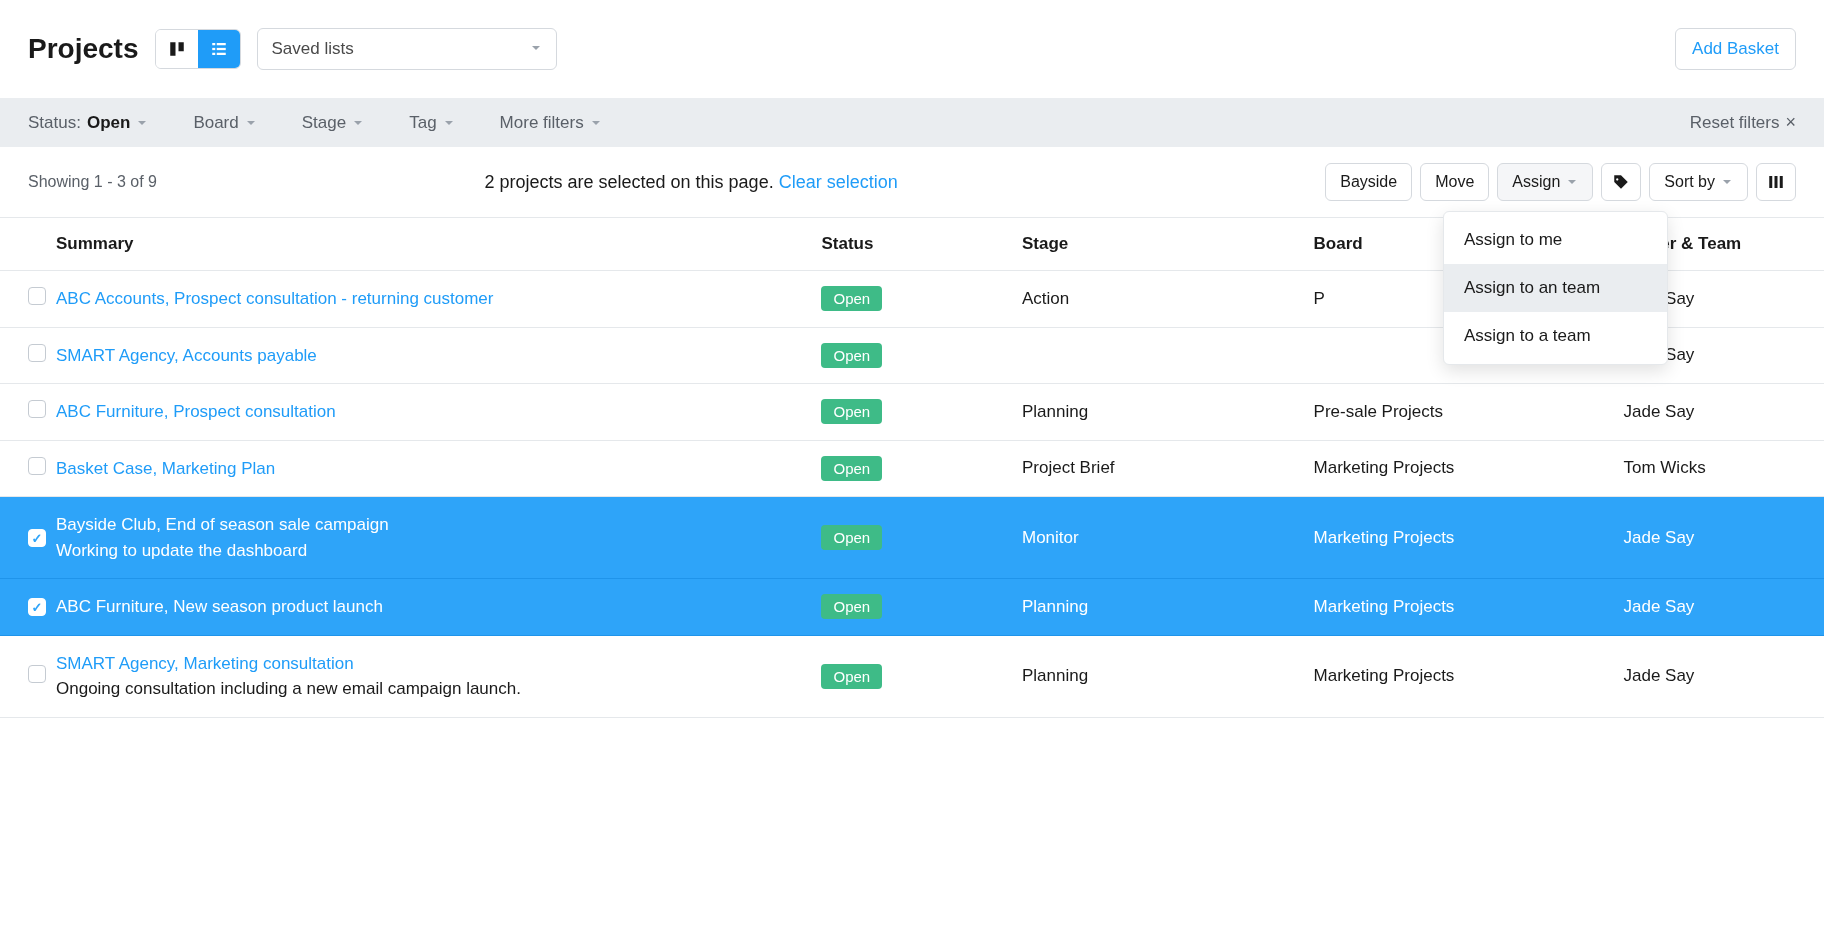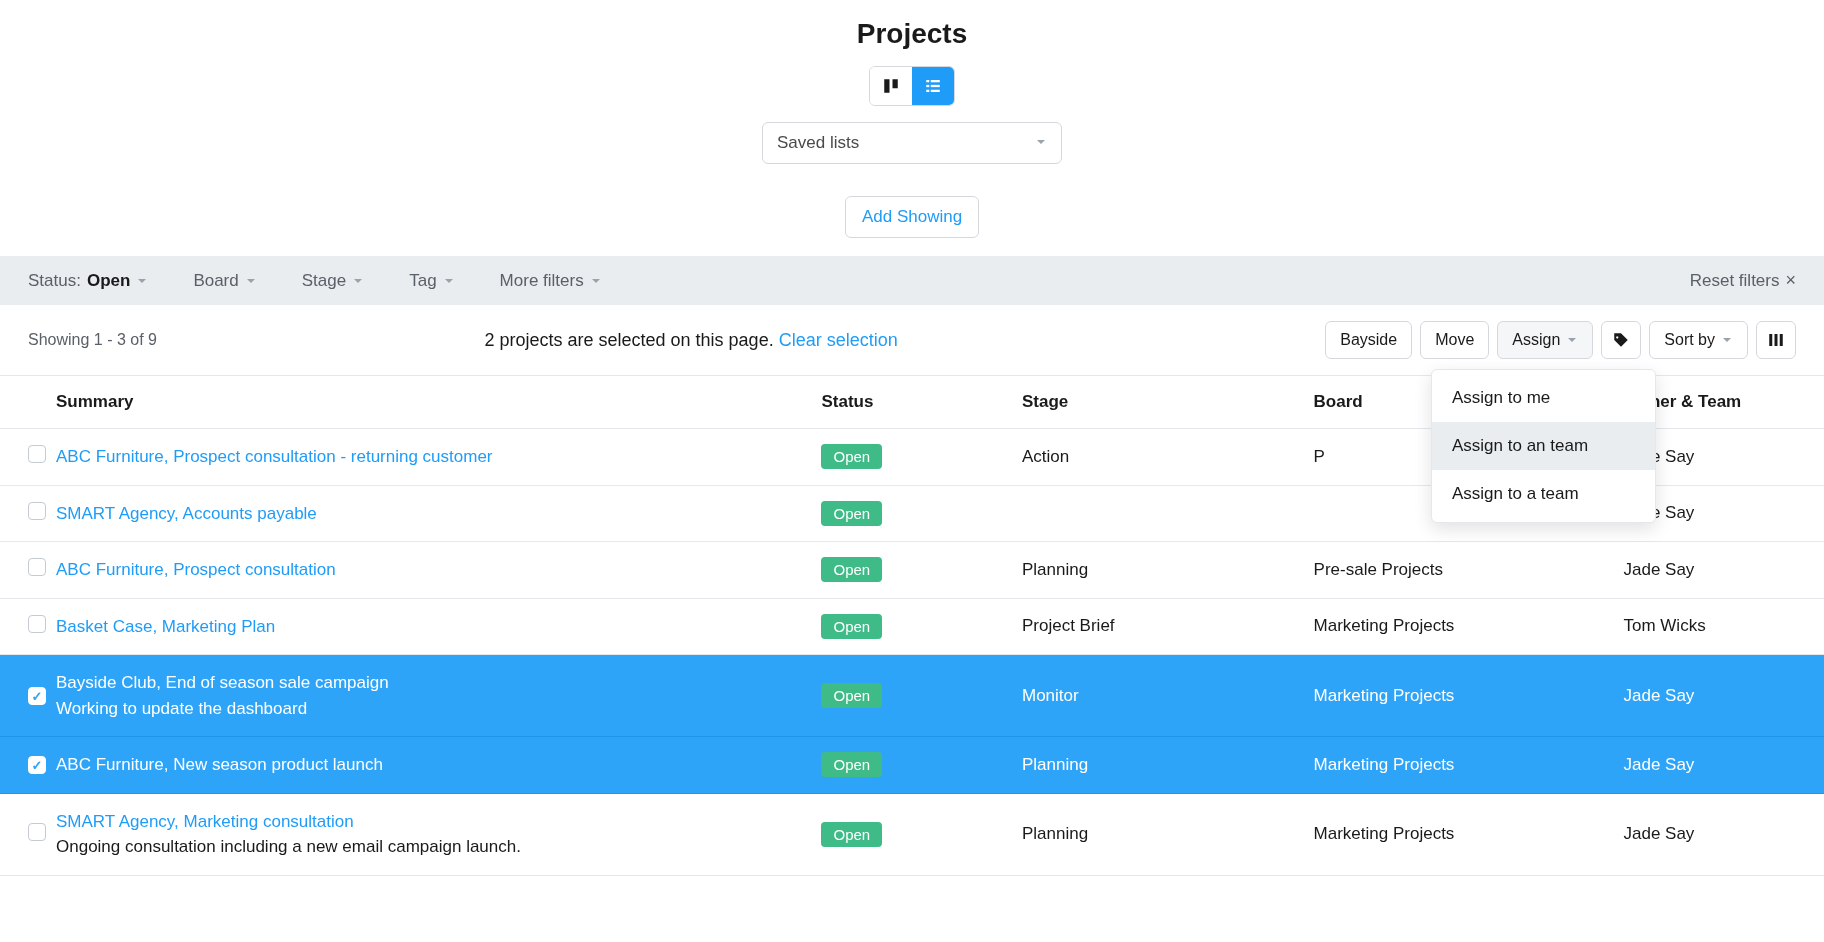--- a/index.html
+++ b/index.html
@@ -13,23 +13,22 @@
       color: #1a1a1a;
       background: #fff;
     }
     .page {
       width: 100%;
     }
     
     .header {
       display: flex;
       align-items: center;
-      padding: 18px 28px;
+      padding: 28px 28px;
       gap: 16px;
-      flex-direction: column;
     }
     .page-title {
       font-size: 28px;
       font-weight: 700;
       color: #1a1a1a;
     }
     .view-toggle {
       display: inline-flex;
       border: 1px solid #d5d9de;
       border-radius: 6px;
@@ -151,21 +150,21 @@
       gap: 6px;
     }
     .btn-outline.icon-only { padding: 0 10px; }
     .btn-outline.assign-btn {
       background: #f5f6f8;
     }
     
     .dropdown {
       position: absolute;
       top: 48px;
-      right: 140px;
+      right: 128px;
       background: #fff;
       border: 1px solid #e5e8eb;
       border-radius: 6px;
       box-shadow: 0 6px 18px rgba(0,0,0,0.12);
       min-width: 225px;
       z-index: 10;
       padding: 4px 0;
     }
     .dropdown-item {
       padding: 14px 20px;
@@ -289,21 +288,21 @@
       <span>Saved lists</span>
       <span class="chev">
         <svg class="chev-down" viewBox="0 0 12 12">
             <path d="M2 4 L6 8 L10 4 Z"></path>
           </svg>
       </span>
     </div>
 
     <div class="spacer"></div>
 
-    <button class="add-project">Add Showing</button>
+    <button class="add-project">Add Basket</button>
   </div>
 
   <div class="filter-bar">
     <div class="filter-item">
       <span class="label-light">Status:</span>
       <span class="label-bold">Open</span>
       <svg class="chev-down" viewBox="0 0 12 12">
           <path d="M2 4 L6 8 L10 4 Z"></path>
         </svg>
     </div>
@@ -389,21 +388,21 @@
         <th class="col-status">Status</th>
         <th class="col-stage">Stage</th>
         <th class="col-board">Board</th>
         <th class="col-owner">Owner &amp; Team</th>
       </tr>
     </thead>
     <tbody id="tbody">
     <tr>
           <td class="check-col"><span class="checkbox"></span></td>
           <td>
-            <span class="summary-link">ABC Furniture, Prospect consultation - returning customer</span>
+            <span class="summary-link">ABC Accounts, Prospect consultation - returning customer</span>
           </td>
           <td><span class="status-badge">Open</span></td>
           <td>Action</td>
           <td>P</td>
           <td class="col-owner">Jade Say</td>
         </tr>
         <tr>
           <td class="check-col"><span class="checkbox"></span></td>
           <td>
             <span class="summary-link">SMART Agency, Accounts payable</span>

